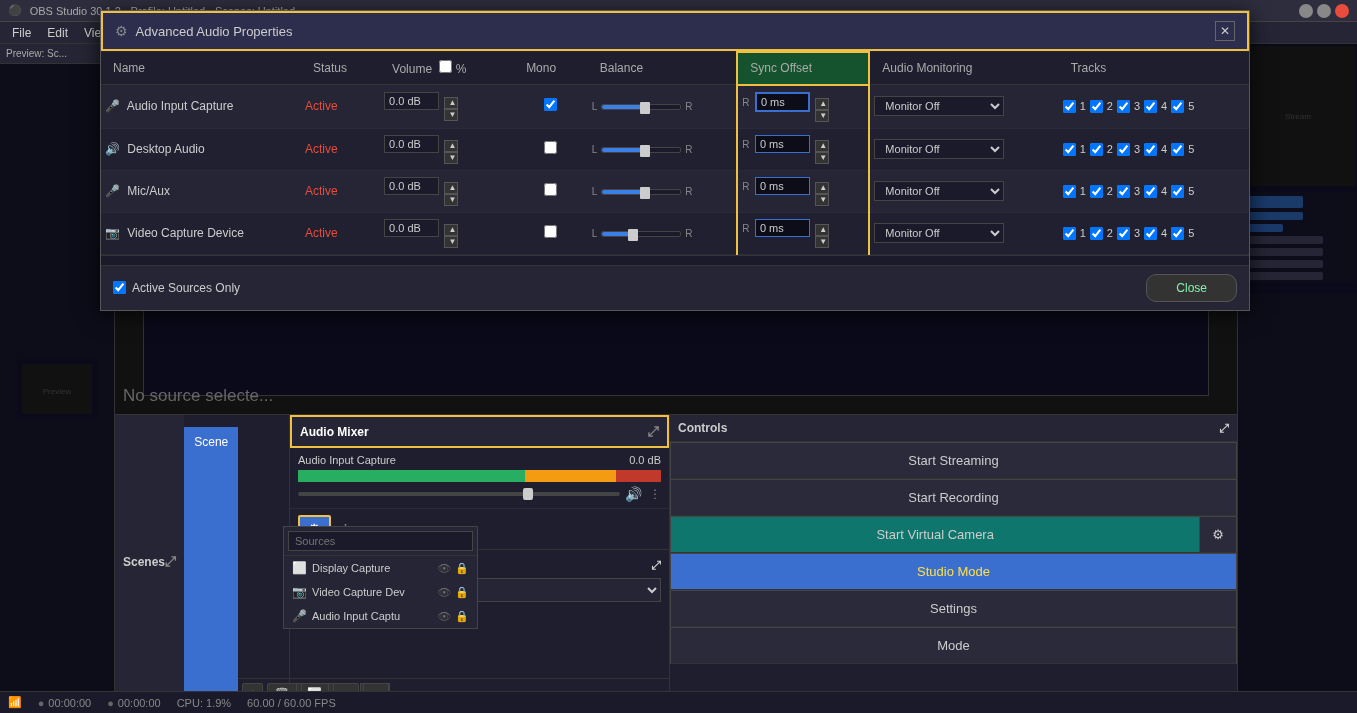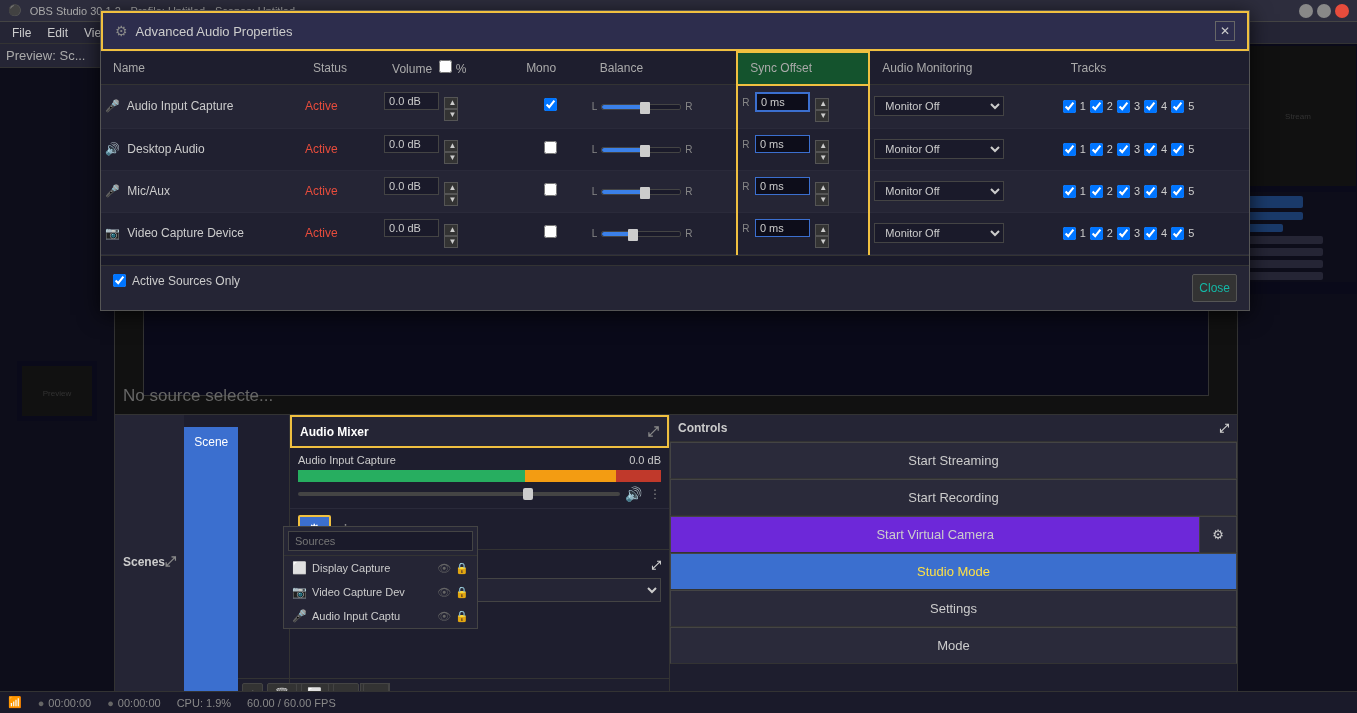--- a/index.html
+++ b/index.html
@@ -72,21 +72,21 @@
     .preview-area {
       width: 115px;
       background: #1a1a2a;
       border-right: 1px solid #333;
       display: flex;
       flex-direction: column;
     }
     .preview-label {
       background: #252535;
       padding: 4px 6px;
-      font-size: 13px;
+      font-size: 10px;
       color: #aaa;
       border-bottom: 1px solid #333;
     }
     .preview-thumb {
       background: #0d0d1a;
       flex: 1;
       display: flex;
       align-items: center;
       justify-content: center;
     }
@@ -389,21 +389,21 @@
       display: block;
       width: 100%;
     }
     .control-btn.active { background: #3b6fcf; color: #fde047; }
     .virtual-cam-row {
       display: flex;
       align-items: center;
     }
     .virtual-cam-btn {
       flex: 1;
-      background: #6d28d9;
+      background: #0f766e;
       border: 1px solid #444;
       color: #ccc;
       padding: 10px;
       cursor: pointer;
       font-size: 13px;
       text-align: center;
       border-bottom: 1px solid #333;
     }
     .virtual-cam-gear {
       background: #2a2a3a;
@@ -582,38 +582,38 @@
     .tracks-cell {
       display: flex;
       align-items: center;
       gap: 4px;
       font-size: 11px;
     }
 
     .dialog-footer {
       padding: 8px 12px;
       display: flex;
-      align-items: flex-start;
+      align-items: center;
       justify-content: space-between;
       border-top: 1px solid #333;
     }
     .active-sources-label {
       display: flex;
       align-items: center;
       gap: 6px;
       font-size: 12px;
     }
     .close-dialog-btn {
       background: #333;
       border: 1px solid #555;
-      color: #14b8a6;
-      padding: 6px 6px;
-      cursor: pointer;
-      font-size: 12px;
-      border-radius: 2px;
+      color: #86efac;
+      padding: 6px 29px;
+      cursor: pointer;
+      font-size: 12px;
+      border-radius: 10px;
     }
 
     
     .right-panel {
       width: 120px;
       background: #1a1a2a;
       border-left: 1px solid #333;
       display: flex;
       flex-direction: column;
     }

